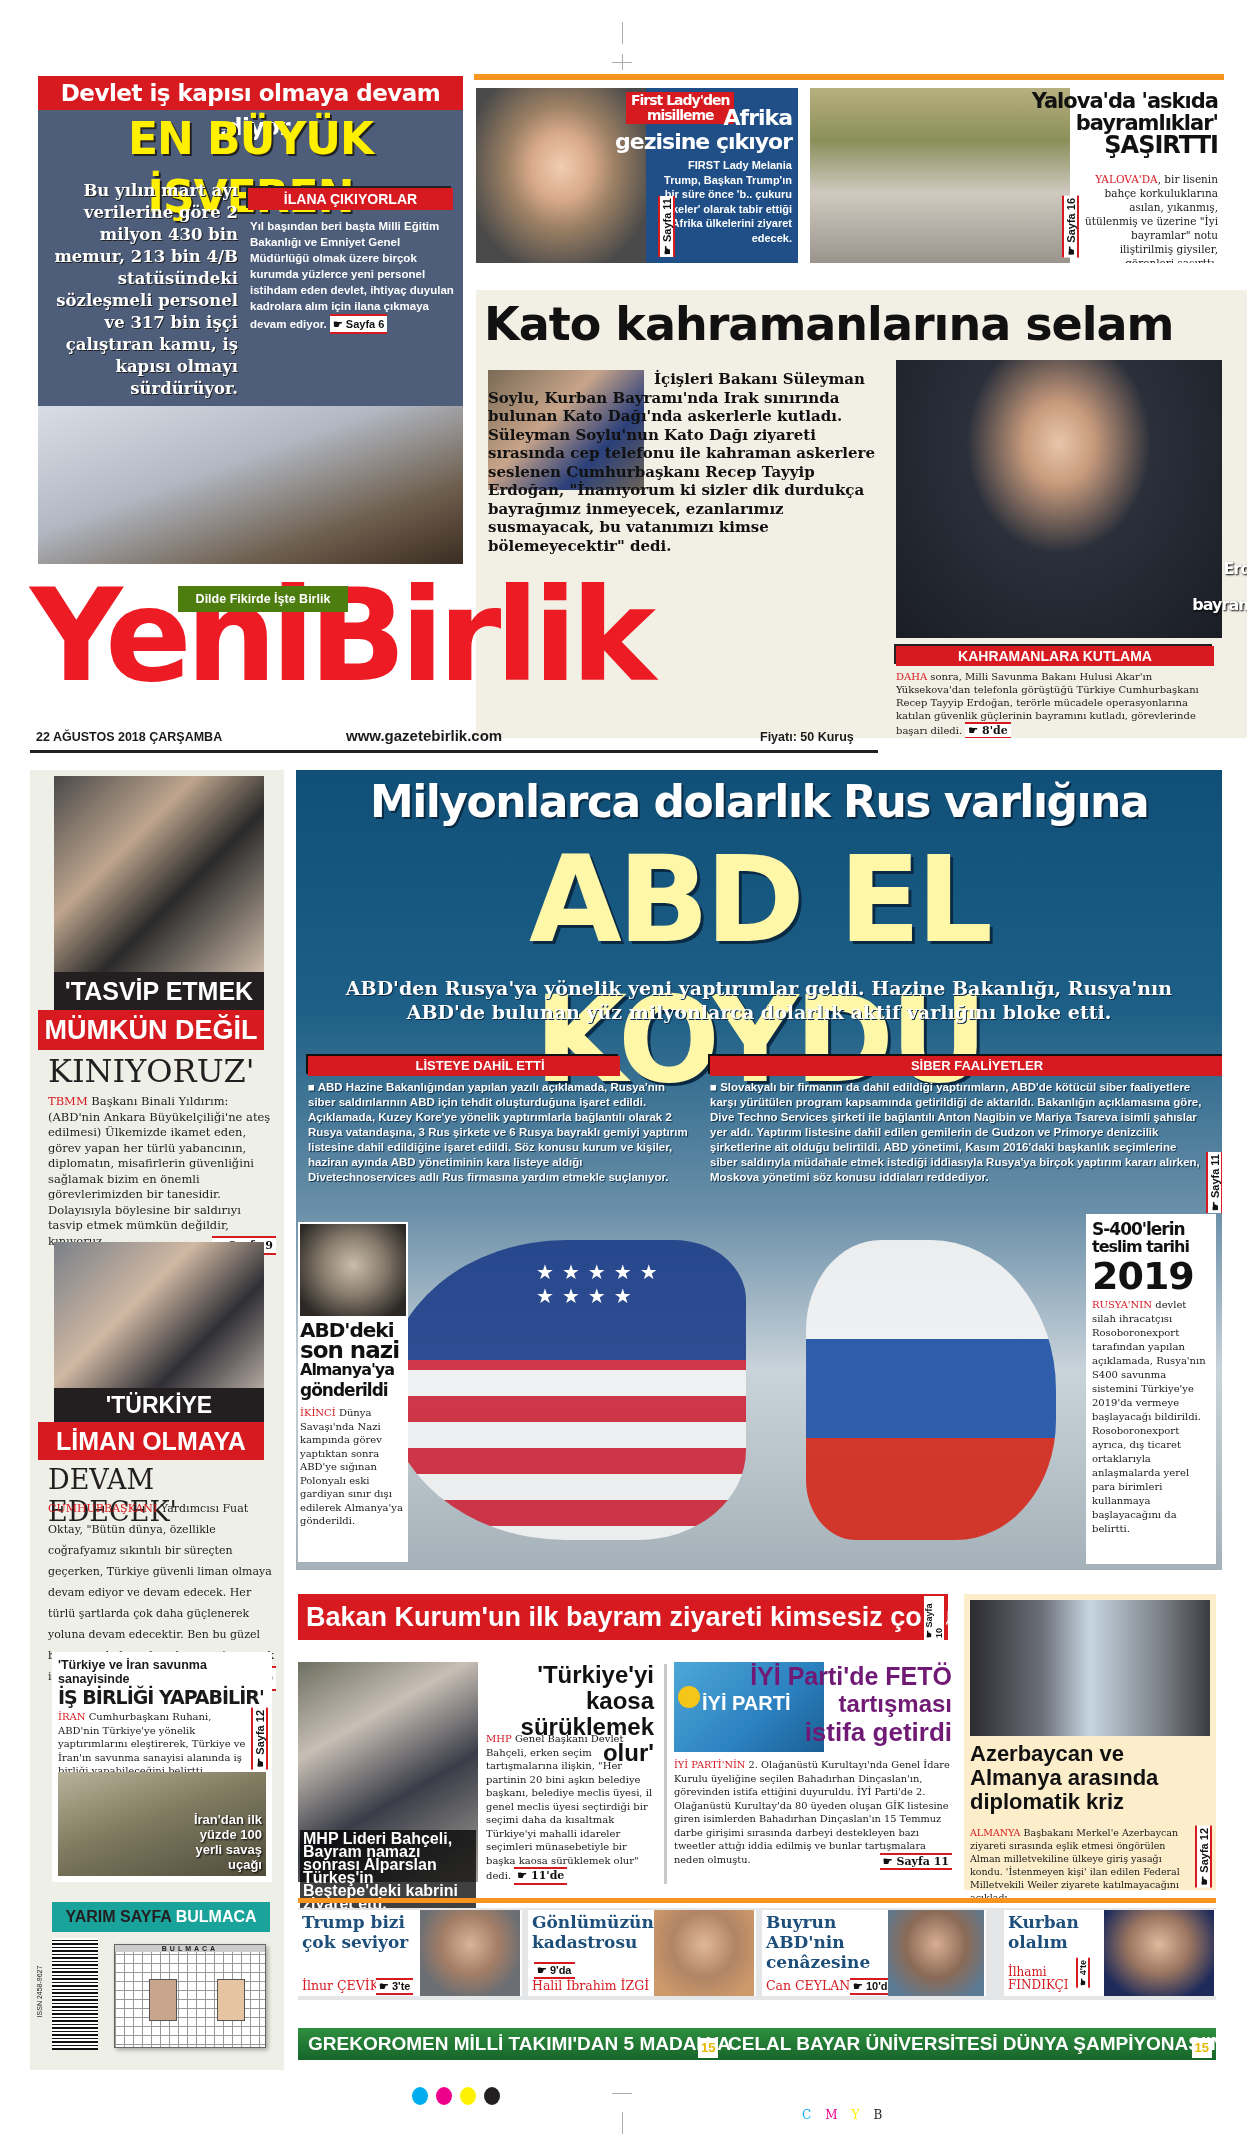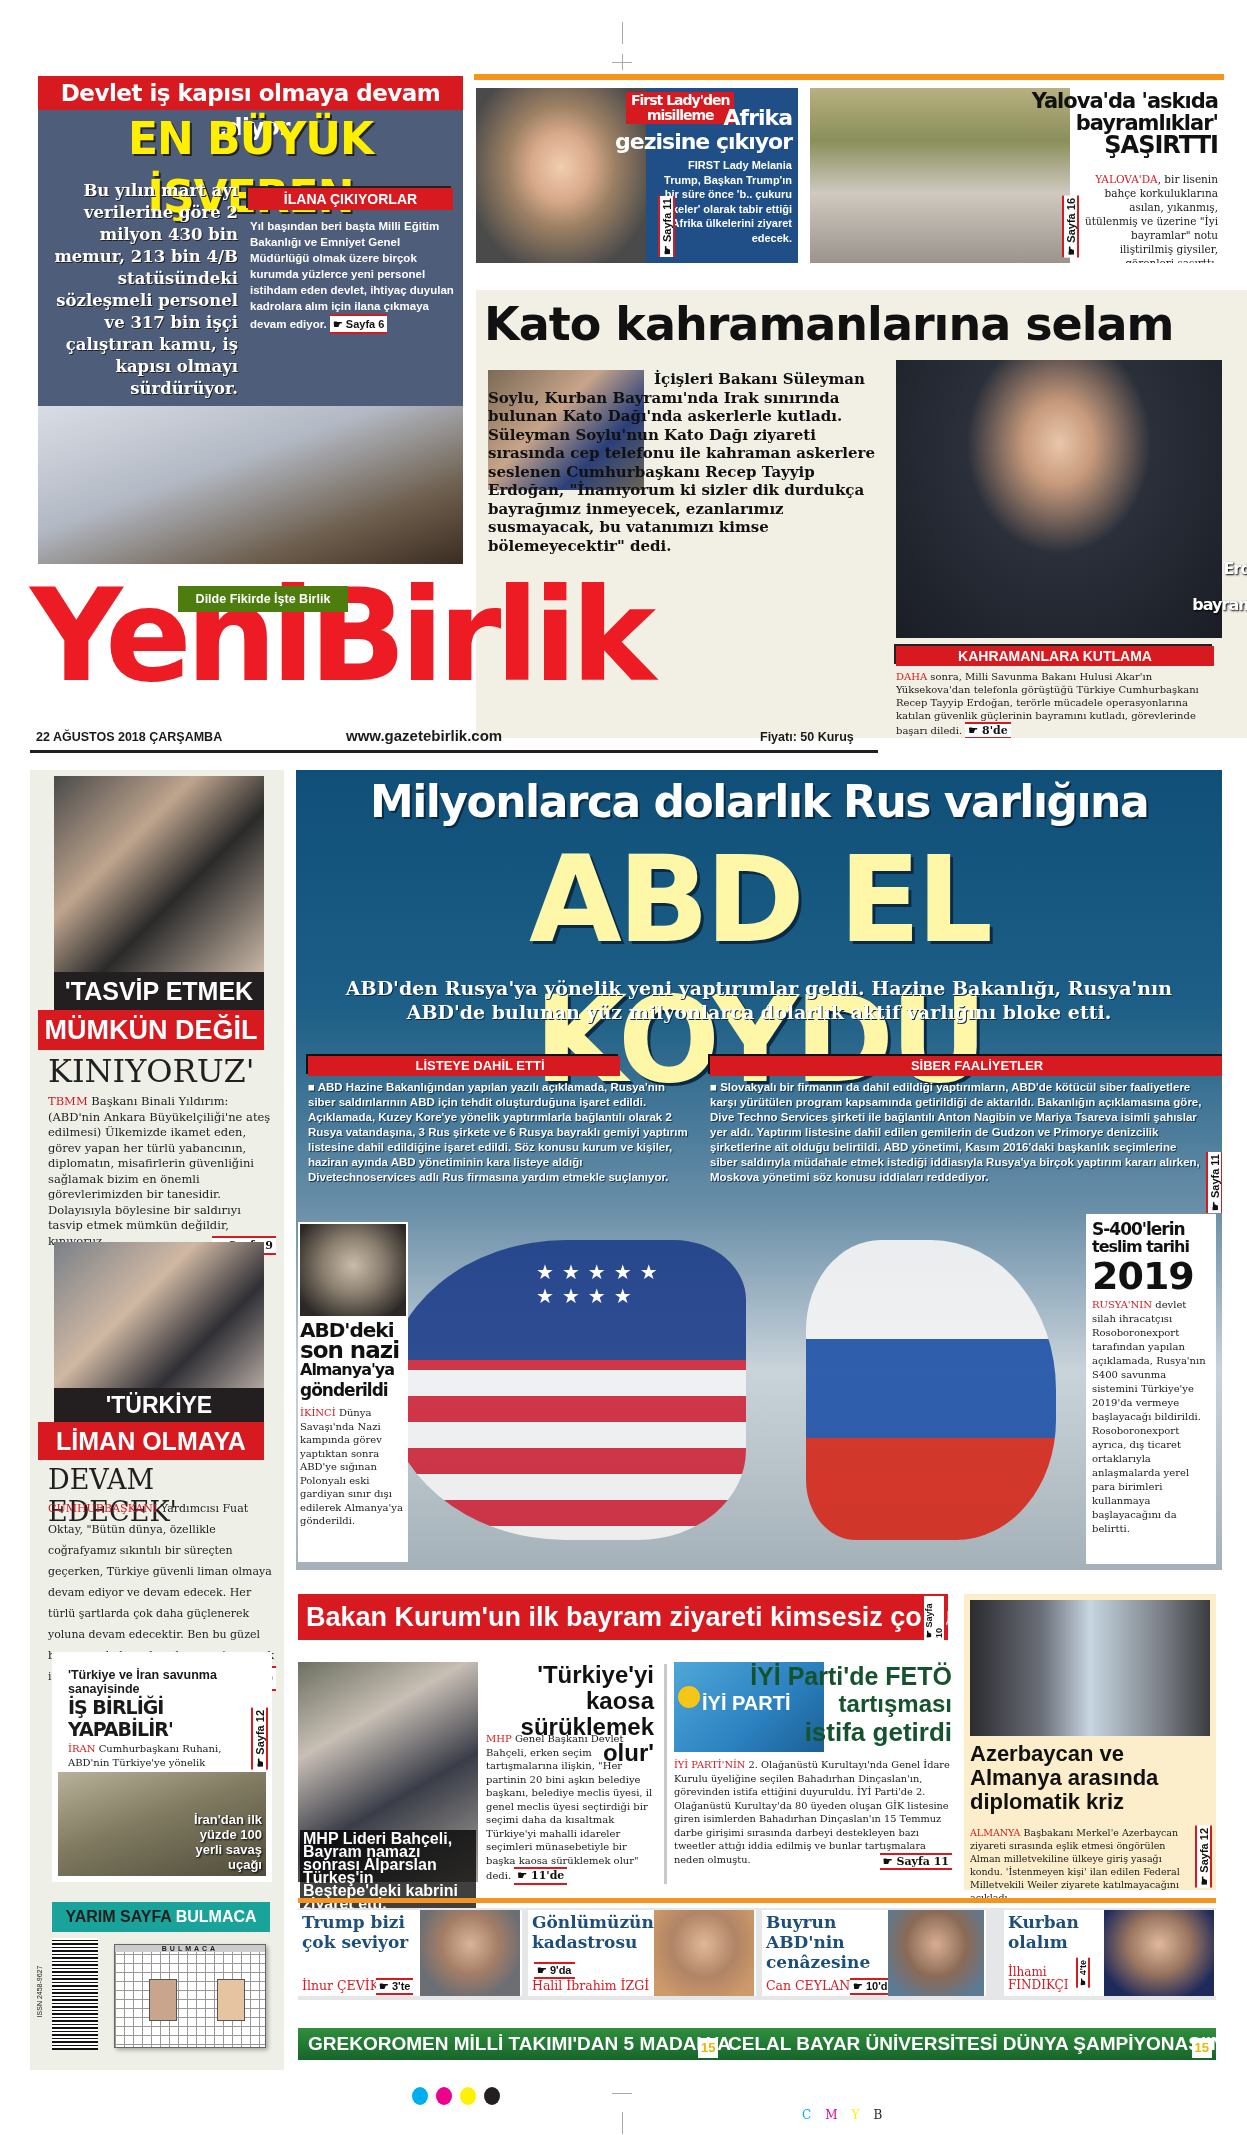--- a/index.html
+++ b/index.html
@@ -105,21 +105,21 @@
   <div class="photo" style="position:absolute;left:16px;top:0;width:210px;height:146px;background:linear-gradient(135deg,#7a8088 0%,#d0b8a3 40%,#2f2f35 70%,#b3a8a0 100%);"></div>
   <div class="cond" style="position:absolute;left:16px;top:146px;width:210px;height:34px;background:#231f20;color:#fff;font-size:23px;font-weight:bold;text-align:center;line-height:34px;">'TÜRKİYE GÜVENLİ</div>
   <div class="cond" style="position:absolute;left:0;top:180px;width:226px;height:38px;background:#d71920;color:#fff;font-size:25px;font-weight:bold;text-align:center;line-height:38px;">LİMAN OLMAYA</div>
   <div class="serif" style="position:absolute;left:10px;top:222px;font-size:27px;line-height:32px;color:#231f20;">DEVAM EDECEK'</div>
   <div class="serif" style="position:absolute;left:10px;top:256px;width:228px;font-size:11px;line-height:21px;color:#222;">
     <span class="red">CUMHURBAŞKANI</span><span> Yardımcısı Fuat Oktay, "Bütün dünya, özellikle coğrafyamız sıkıntılı bir süreçten geçerken, Türkiye güvenli liman olmaya devam ediyor ve devam edecek. Her türlü şartlarda çok daha güçlenerek yoluna devam edecektir. Ben bu güzel bayram sabahı sadece bu mesajı vermek istiyorum." dedi.</span>
     <span class="ref" style="float:right;">☛ Sayfa 10</span>
   </div>
 </div>
 
-<div class="abs" style="left:52px;top:1652px;width:220px;height:230px;background:#fff;padding:16px;">
+<div class="abs" style="left:52px;top:1652px;width:220px;height:230px;background:#fff;padding:6px;">
   <div class="cond" style="font-size:12.5px;font-weight:bold;line-height:14px;">'Türkiye ve İran savunma sanayisinde</div>
   <div class="heavy" style="font-size:19px;line-height:22px;">İŞ BİRLİĞİ YAPABİLİR'</div>
   <div class="serif" style="width:190px;font-size:10px;line-height:13.5px;margin-top:2px;">
     <span class="red">İRAN</span><span> Cumhurbaşkanı Ruhani, ABD'nin Türkiye'ye yönelik yaptırımlarını eleştirerek, Türkiye ve İran'ın savunma sanayisi alanında iş birliği yapabileceğini belirtti.</span>
   </div>
   <div class="vref" style="position:absolute;right:4px;top:56px;">☛ Sayfa 12</div>
   <div class="photo" style="position:absolute;left:6px;top:120px;width:208px;height:104px;background:linear-gradient(160deg,#b9b29a 0%,#7f7a60 45%,#4f4c3a 100%);"></div>
   <div class="cond" style="position:absolute;right:10px;top:160px;width:90px;color:#fff;font-weight:bold;font-size:13px;line-height:15px;text-align:right;text-shadow:1px 1px 2px #000;">İran'dan ilk yüzde 100 yerli savaş uçağı</div>
 </div>
 
@@ -193,21 +193,21 @@
     <span class="red">MHP</span><span> Genel Başkanı Devlet Bahçeli, erken seçim tartışmalarına ilişkin, "Her partinin 20 bini aşkın belediye başkanı, belediye meclis üyesi, il genel meclis üyesi seçtirdiği bir seçimi daha da kısaltmak Türkiye'yi mahalli idareler seçimleri münasebetiyle bir başka kaosa sürüklemek olur" dedi.</span>
     <span class="ref">☛ 11'de</span>
   </div>
 </div>
 
 <div class="abs" style="left:674px;top:1662px;width:278px;height:226px;">
   <div class="photo" style="position:absolute;left:0;top:0;width:150px;height:90px;background:linear-gradient(135deg,#4fa7d8 0%,#2b80bf 60%,#1b5f94 100%);">
     <div style="position:absolute;left:28px;top:30px;color:#fff;font-weight:bold;font-size:20px;">İYİ PARTİ</div>
     <div style="position:absolute;left:4px;top:24px;width:22px;height:22px;border-radius:50%;background:#f5c518;"></div>
   </div>
-  <div class="cond" style="position:absolute;right:0;top:0;text-align:right;font-weight:bold;color:#14532d;line-height:28px;">
+  <div class="cond" style="position:absolute;right:0;top:0;text-align:right;font-weight:bold;color:#701a75;line-height:28px;">
     <div style="font-size:25px;">İYİ Parti'de FETÖ</div>
     <div style="font-size:24px;">tartışması</div>
     <div style="font-size:26px;">istifa getirdi</div>
   </div>
   <div class="serif" style="position:absolute;left:0;top:96px;width:278px;font-size:9.8px;line-height:13.5px;">
     <span class="red">İYİ PARTİ'NİN</span><span> 2. Olağanüstü Kurultayı'nda Genel İdare Kurulu üyeliğine seçilen Bahadırhan Dinçaslan'ın, görevinden istifa ettiğini duyuruldu. İYİ Parti'de 2. Olağanüstü Kurultay'da 80 üyeden oluşan GİK listesine giren isimlerden Bahadırhan Dinçaslan'ın 15 Temmuz darbe girişimi sırasında darbeyi destekleyen bazı tweetler attığı iddia edilmiş ve bunlar tartışmalara neden olmuştu.</span>
     <span class="ref" style="float:right;">☛ Sayfa 11</span>
   </div>
 </div>
 <div class="abs" style="left:664px;top:1664px;width:3px;height:220px;background:#c9c9c9;"></div>

